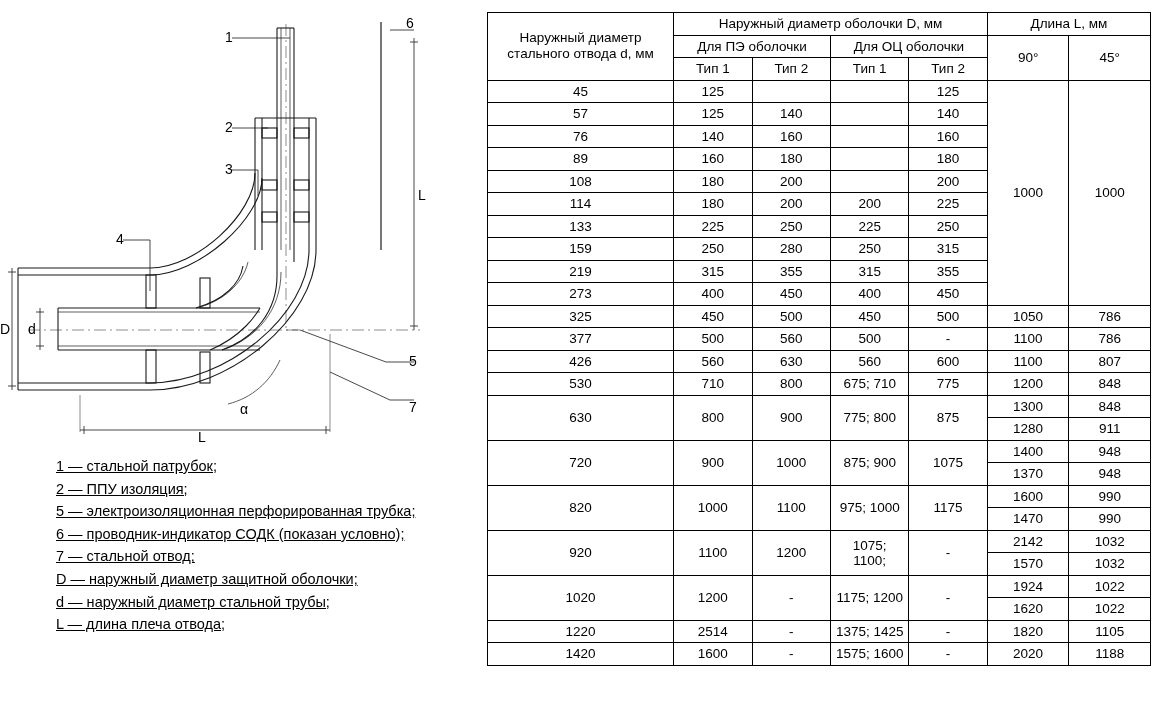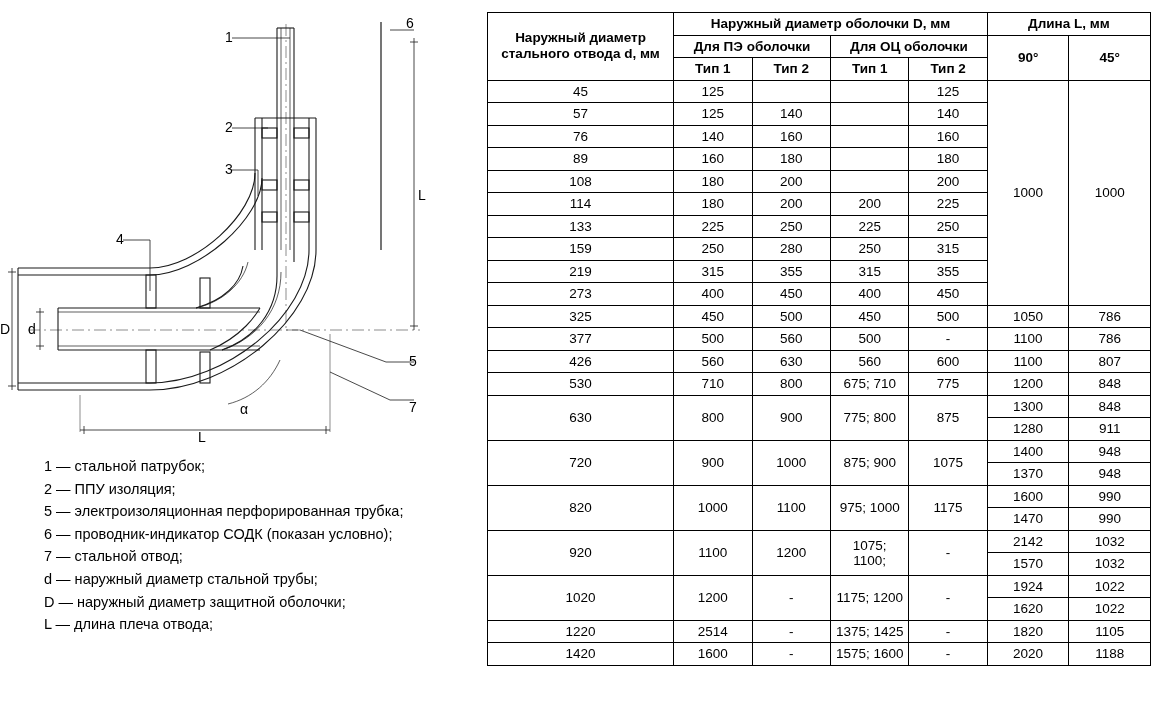--- a/index.html
+++ b/index.html
@@ -8,35 +8,35 @@
     background:#ffffff;
     font-family:"Liberation Sans", sans-serif;
     color:#000;
     position:relative;
     overflow:hidden;
   }
   #page{position:relative;width:1164px;height:718px;}
 
   
   #drawing{position:absolute;left:0;top:0;width:480px;height:460px;}
-  #legend{position:absolute;left:44px;top:455px;width:430px;}
+  #legend{position:absolute;left:56px;top:455px;width:430px;text-decoration:underline;}
   #legend .line{font-size:14.5px;line-height:22.6px;white-space:nowrap;}
 
   
   #table-wrap{position:absolute;left:487px;top:12px;width:664px;}
   table{border-collapse:collapse;width:664px;table-layout:fixed;}
   table td,table th{
     border:1px solid #000;
     text-align:center;
     vertical-align:middle;
     font-size:13.5px;
     padding:0;
     height:21.5px;
   }
-  thead th{font-weight:bold;font-size:13.5px;}
+  thead th{font-weight:normal;font-size:13.5px;}
   thead th.hdr-tall{height:34px;line-height:16px;padding:0 4px;}
   tbody td{font-weight:normal;}
   .col-d{width:178px;}
   .col-n{width:75px;}
   .col-l{width:78px;}
   .twoline{line-height:15px;}
 </style>
 </head>
 <body>
 
@@ -157,22 +157,22 @@
       </g>
     </svg>
   </div>
 
   <div id="legend">
     <div class="line">1 — стальной патрубок;</div>
     <div class="line">2 — ППУ изоляция;</div>
     <div class="line">5 — электроизоляционная перфорированная трубка;</div>
     <div class="line">6 — проводник-индикатор СОДК (показан условно);</div>
     <div class="line">7 — стальной отвод;</div>
+    <div class="line">D — наружный диаметр защитной оболочки;</div>
     <div class="line">d — наружный диаметр стальной трубы;</div>
-    <div class="line">D — наружный диаметр защитной оболочки;</div>
     <div class="line">L — длина плеча отвода;</div>
   </div>
 
   <div id="table-wrap">
     <table>
       <colgroup>
         <col class="col-d">
           <col class="col-n">
           <col class="col-n">
           <col class="col-n">

